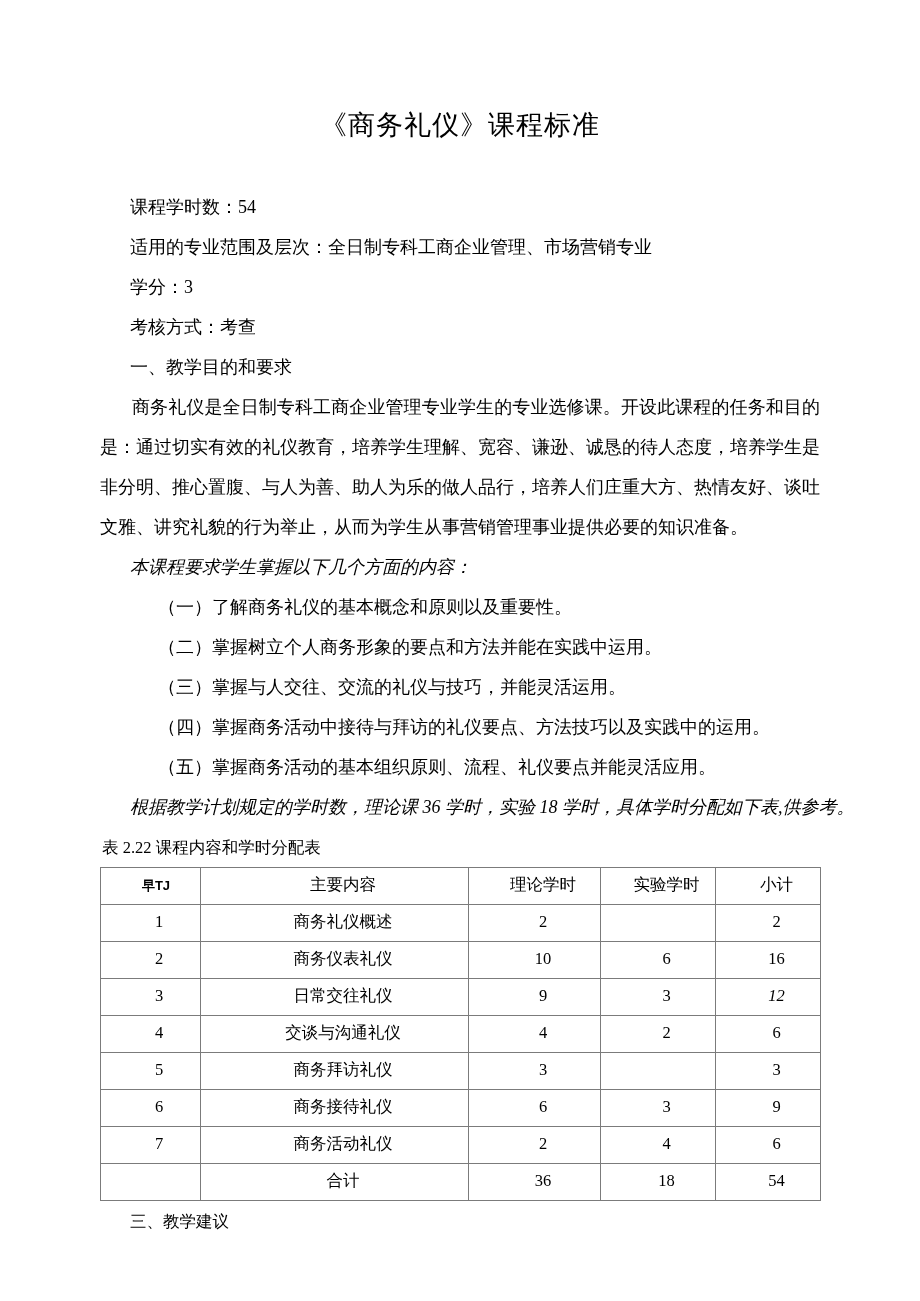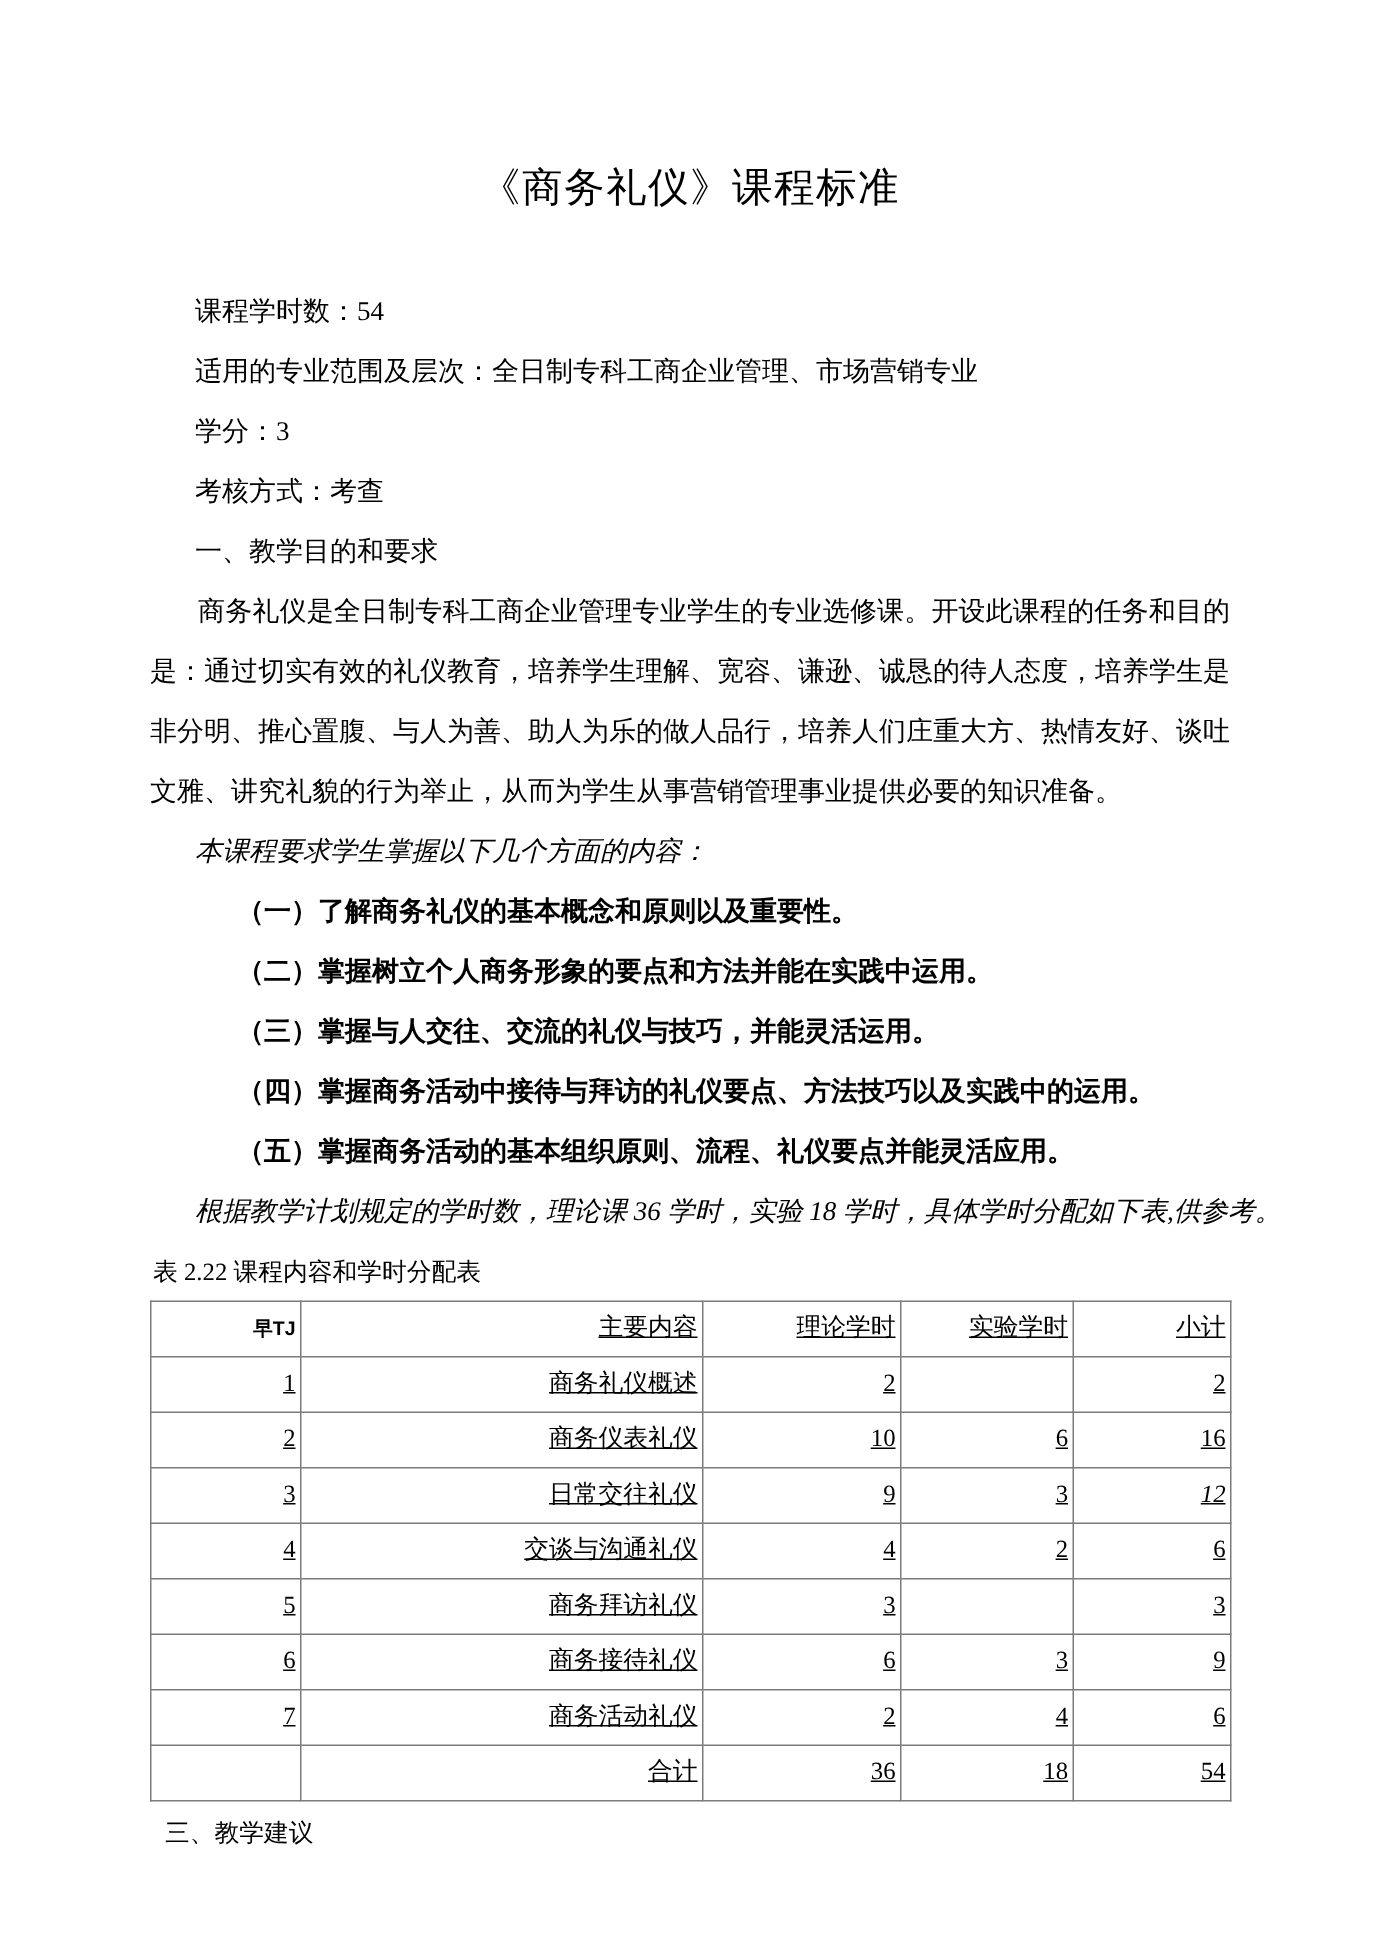--- a/index.html
+++ b/index.html
@@ -51,21 +51,20 @@
     text-indent: 30px;
   }
   p.para {
     text-indent: 32px;
     white-space: normal;
     line-height: 40px;
     text-align: justify;
   }
   p.sub {
     text-indent: 58px;
-    font-weight: bold;
   }
   p.indent1 {
     text-indent: 30px;
     font-style: italic;
   }
   .table-caption {
     font-size: 16.5px;
     line-height: 34px;
     margin: 4px 0 2px 0;
     text-indent: 2px;
@@ -75,44 +74,43 @@
     width: 720px;
     margin-left: 0px;
     table-layout: fixed;
     font-size: 16.5px;
   }
   table.hours td, table.hours th {
     border: 1px solid #7b7b7b;
     padding: 6px 3px 6px 20px;
     vertical-align: top;
     font-weight: normal;
-    text-align: right;
+    text-align: center;
     height: 24px;
     line-height: 22px;
     font-family: "Liberation Serif", "DejaVu Serif", serif;
-    text-decoration: underline;
   }
   col.c-no { width: 100px; }
   col.c-topic { width: 268px; }
   col.c-theory { width: 132px; }
   col.c-lab { width: 115px; }
   col.c-sum { width: 105px; }
   .hdr-no {
     font-family: "Liberation Sans", "DejaVu Sans", sans-serif;
     font-weight: bold;
     font-size: 13px;
     letter-spacing: 0px;
     margin-left: -6px;
     display: inline-block;
   }
   .ital {
     font-style: italic;
   }
   .tail-section {
-    padding: 0 80px;
+    padding: 0 100px;
     margin-top: 2px;
   }
   p.tail {
     font-size: 16.5px;
     line-height: 38px;
     margin: 0;
     text-indent: 30px;
   }
 </style>
 </head>

